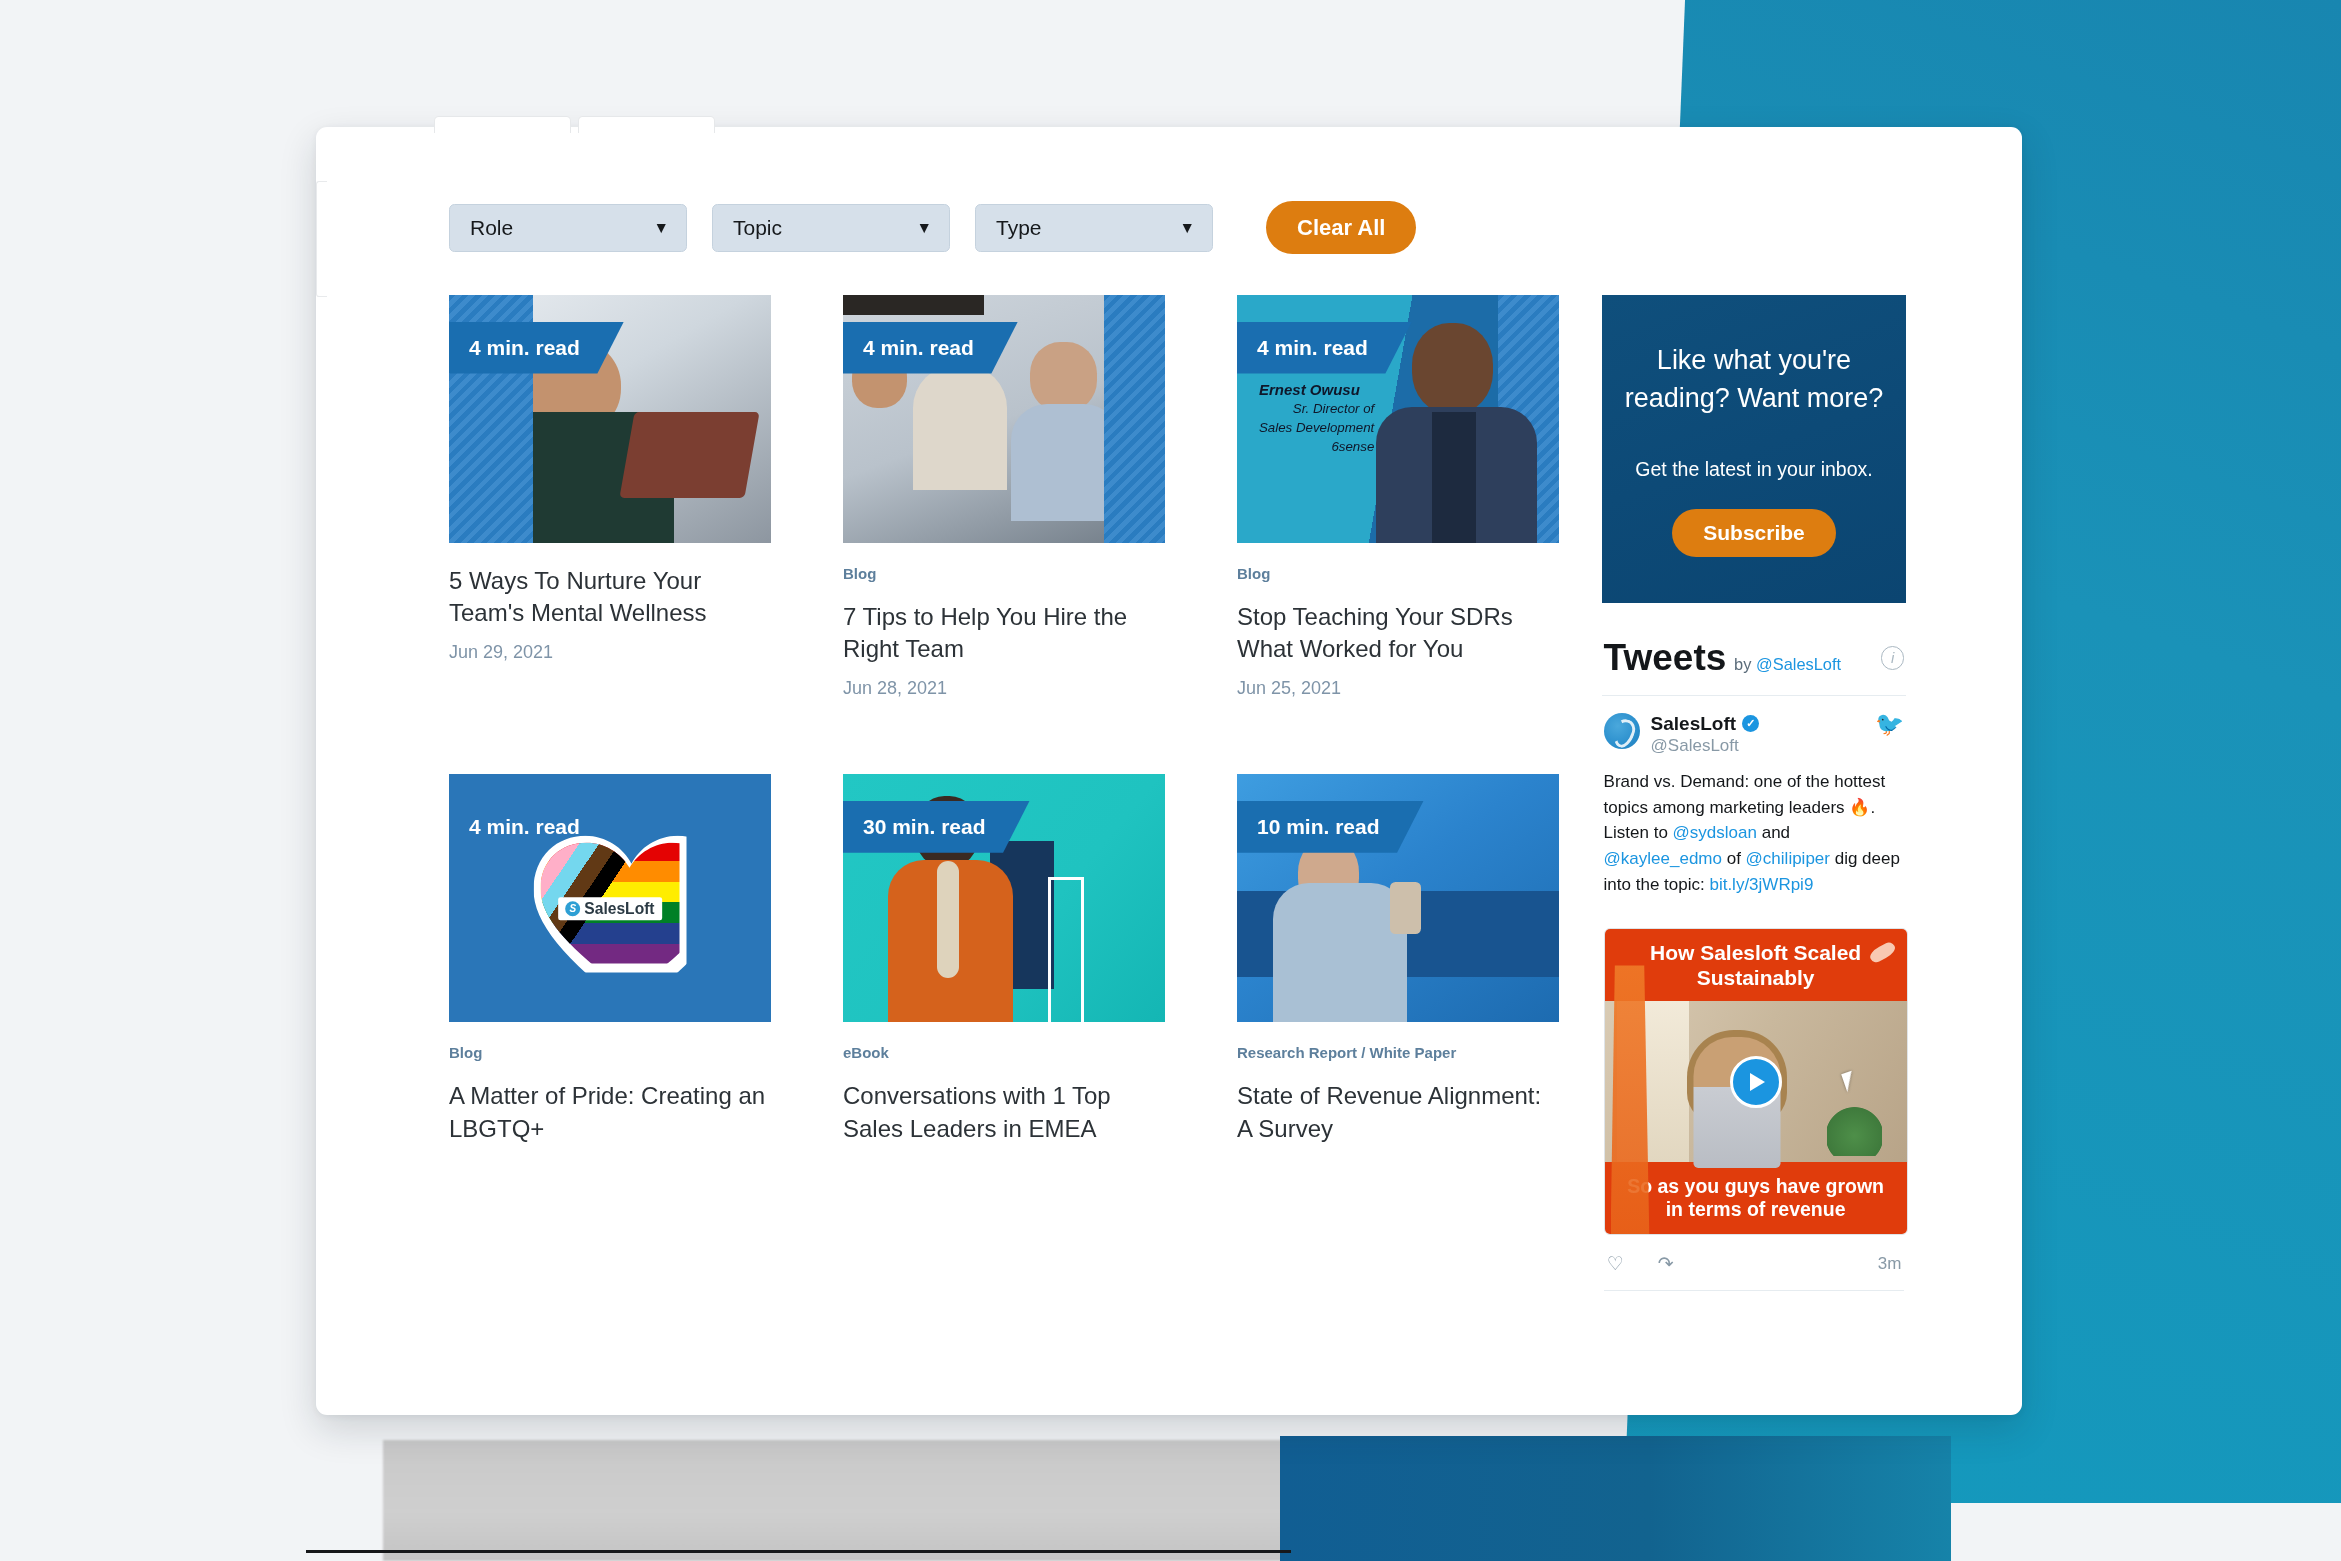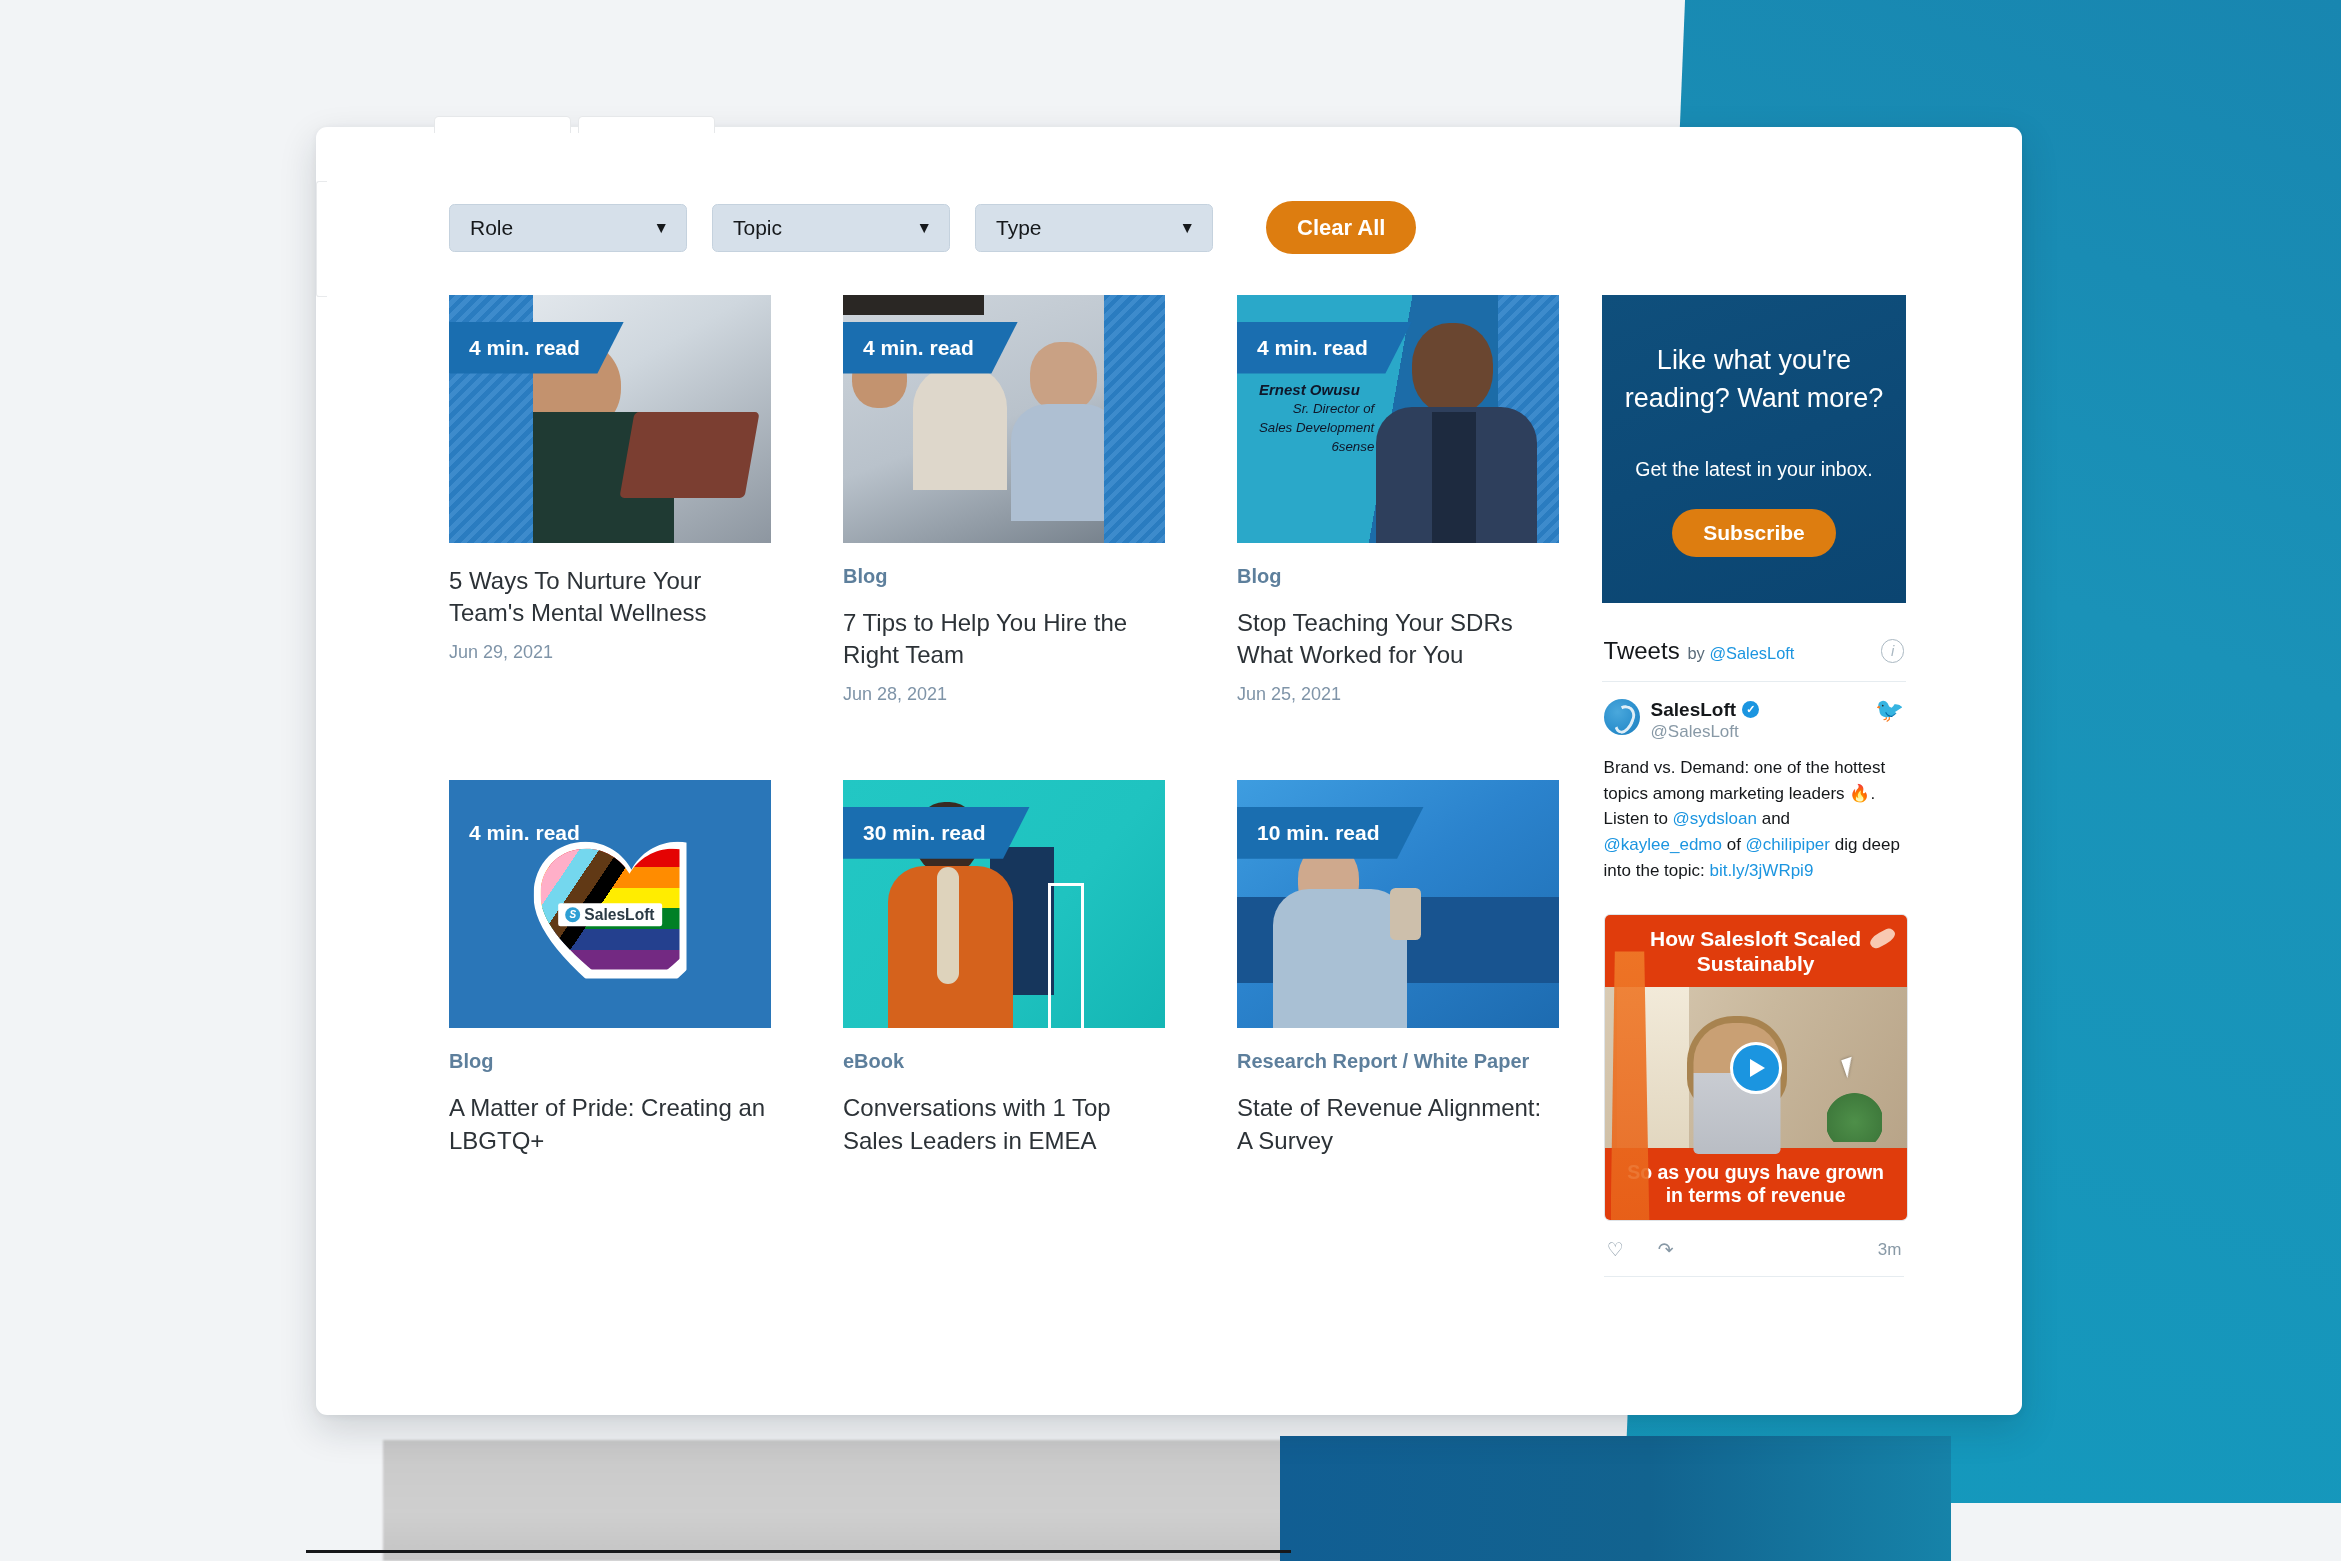--- a/index.html
+++ b/index.html
@@ -149,21 +149,21 @@
     display: flex;
     align-items: center;
     padding: 0 44px 0 20px;
     clip-path: polygon(0 0, 100% 0, calc(100% - 26.5px) 100%, 0 100%);
     z-index: 4;
     white-space: nowrap;
   }
   .ribbon.flat { clip-path: none; background: transparent; padding-left: 20px; }
   .card-body { padding-top: 22px; }
   .card-kicker {
-    font-size: 20px;
+    font-size: 15px;
     font-weight: 700;
     color: #5d7f9c;
     margin-bottom: 19px;
   }
   .card-title {
     font-size: 24px;
     line-height: 1.35;
     color: #2c3237;
     font-weight: 400;
     margin-bottom: 12.5px;
@@ -294,21 +294,21 @@
     cursor: pointer;
     font-family: "Liberation Sans", sans-serif;
   }
 
   .tweets-widget { width: 304px; padding-top: 20px; }
   .tweets-head {
     display: flex; align-items: baseline;
     padding: 14px 1.6px 15.6px 1.6px;
     border-bottom: 0.8px solid #e6ecf0;
   }
-  .tweets-head .t-big { font-size: 24px; color: #14171a; }
+  .tweets-head .t-big { font-size: 37px; color: #14171a; font-weight: bold; }
   .tweets-head .t-by { font-size: 16.4px; color: #5b6c7a; margin-left: 7.8px; }
   .tweets-head .t-handle { font-size: 16.4px; color: #1b95e0; margin-left: 4.7px; }
   .info-icon {
     margin-left: auto;
     width: 23.4px; height: 23.4px; border-radius: 50%;
     border: 1.6px solid #aab8c2; color: #aab8c2;
     font-size: 15px; font-style: italic;
     display: flex; align-items: center; justify-content: center;
     align-self: center; cursor: pointer;
   }

